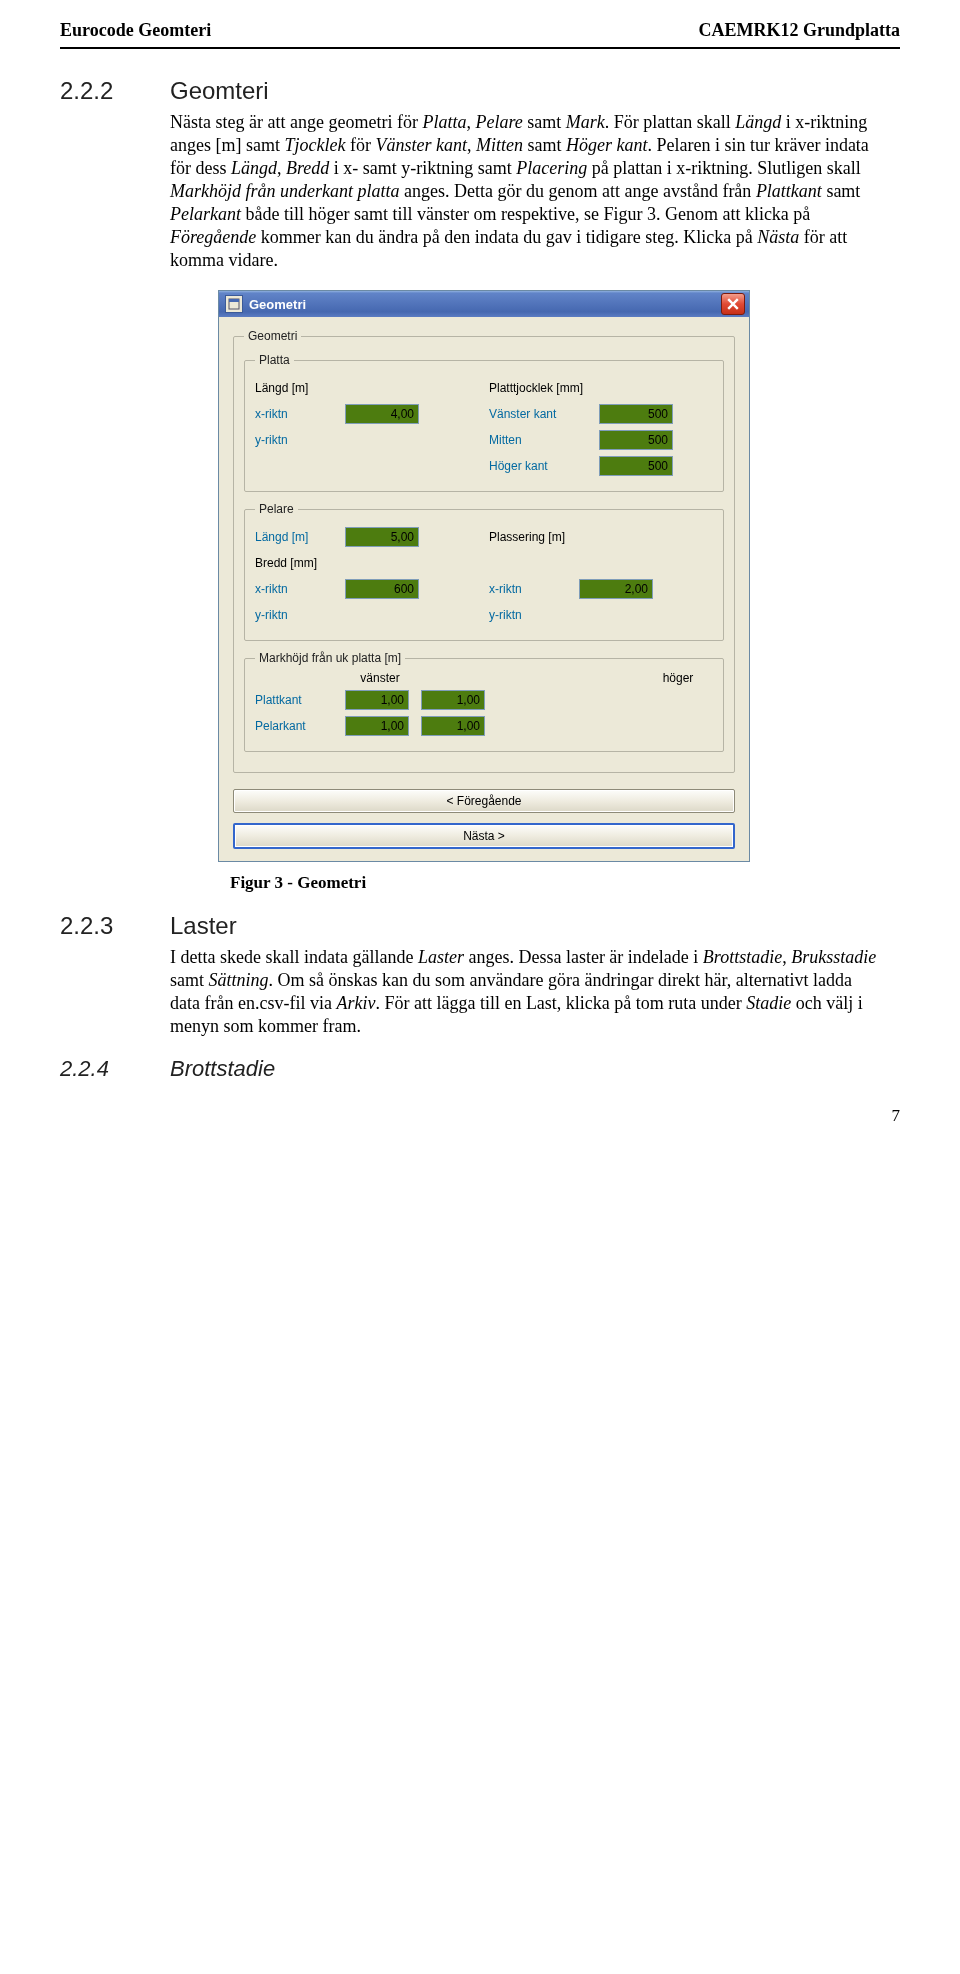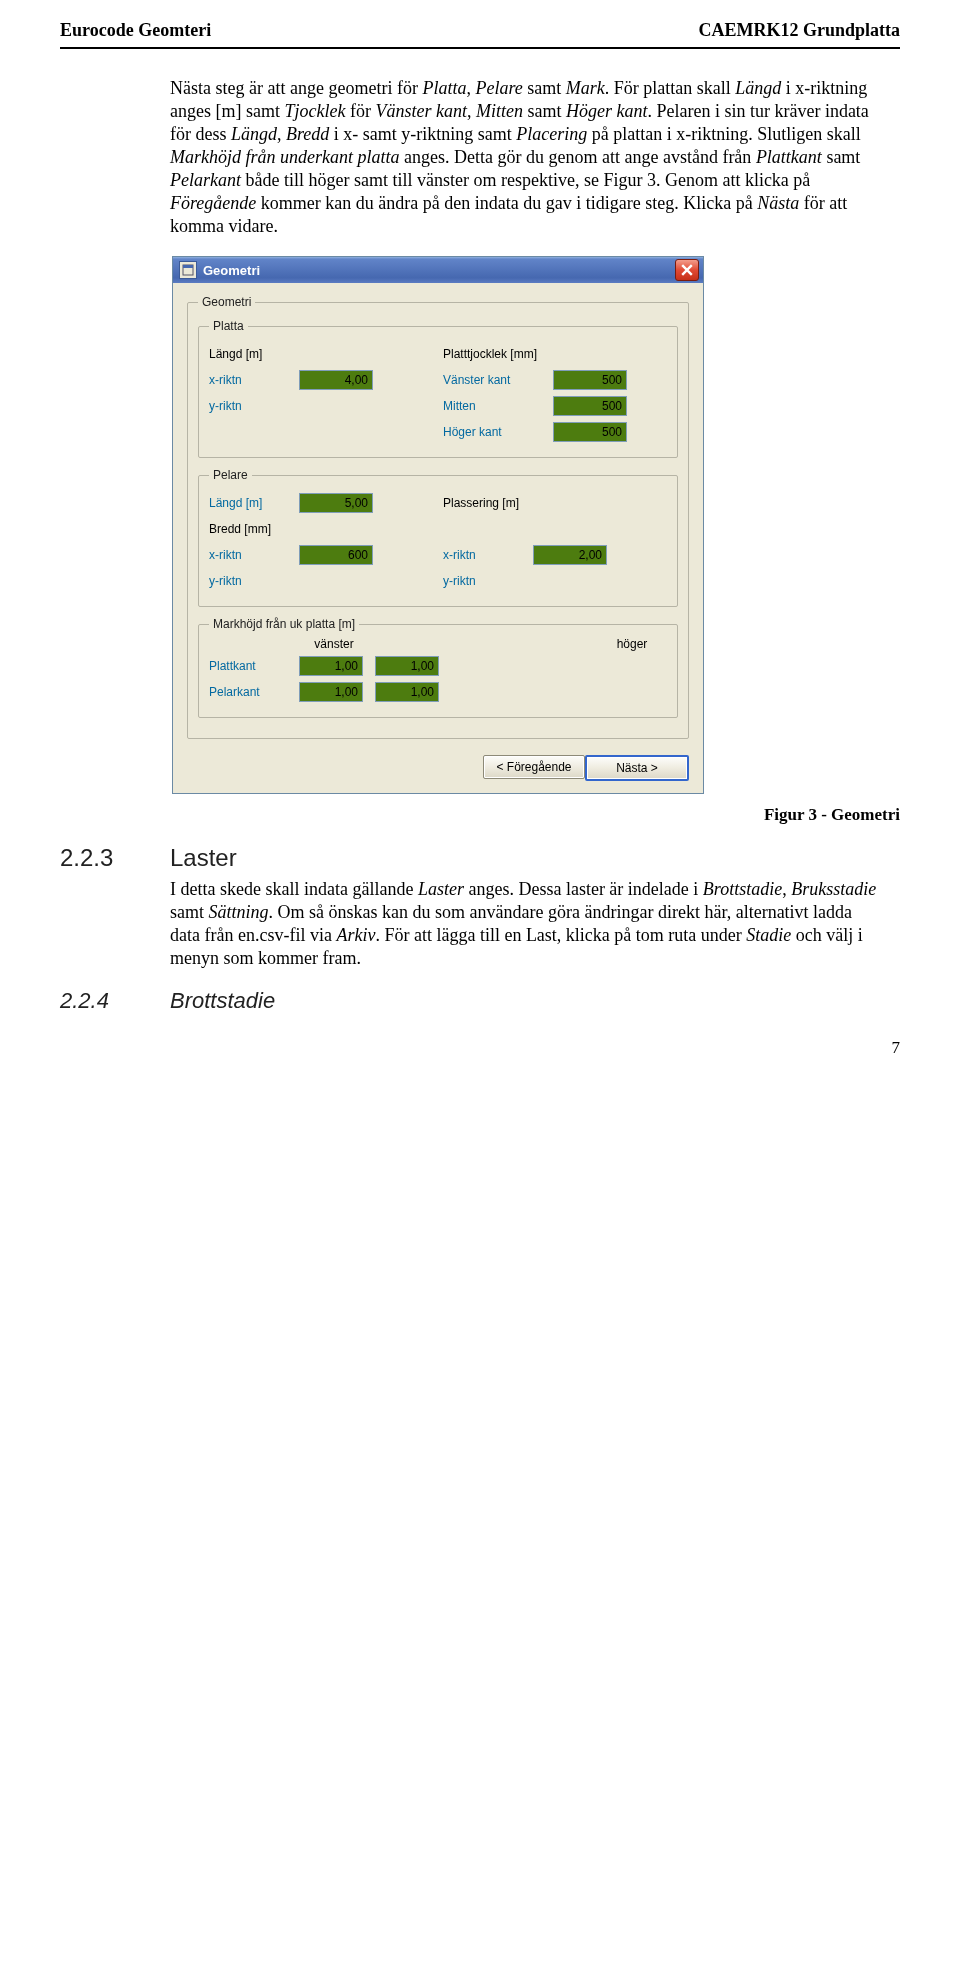--- a/index.html
+++ b/index.html
@@ -53,32 +53,31 @@
     margin-left: 110px;
     margin-bottom: 18px;
     line-height: 1.28;
     max-width: 710px;
   }
   .body-block.caption {
     font-weight: bold;
     font-size: 17px;
     margin-top: 10px;
     margin-left: 170px;
-    text-align: right;
   }
   .ital { font-style: italic; }
   .page-num {
     text-align: right;
     font-size: 17px;
     margin-top: 24px;
   }
 
   
   .dlg-wrap {
-    margin-left: 64px;
+    margin-left: 110px;
     margin-top: 6px;
     margin-bottom: 10px;
     padding-left: 48px;
   }
   .dlg {
     width: 530px;
     background: #ece9d8;
     border: 1px solid #6b8aa4;
     font-family: Tahoma, Arial, sans-serif;
     font-size: 12px;
@@ -146,22 +145,23 @@
   .tf.small { width: 54px; }
   .two-col {
     display: flex;
     gap: 10px;
   }
   .two-col > div { flex: 1; }
 
   .btn-row {
     display: flex;
     justify-content: flex-end;
-    gap: 0;
+    gap: 10px;
     padding-top: 6px;
+    flex-direction: column;
   }
   .btn {
     min-width: 100px;
     height: 22px;
     background: linear-gradient(180deg, #fdfdfb 0%, #efece0 50%, #dcd8c7 100%);
     border: 1px solid #8d8a78;
     display: flex; align-items: center; justify-content: center;
     font-size: 12px;
     border-radius: 2px;
     box-shadow: inset 0 0 0 1px #fff;
@@ -174,20 +174,24 @@
 </head>
 <body>
 
 <div class="page">
   <div class="header-row">
     <span>Eurocode Geomteri</span>
     <span>CAEMRK12 Grundplatta</span>
   </div>
   <div class="header-rule"></div>
 
+  <div class="sec-row">
+    <div class="sec-num">2.2.2</div>
+    <div class="sec-title">Geomteri</div>
+  </div>
 
   <div class="body-block">
     <span>Nästa steg är att ange geometri för </span><span class="ital">Platta</span><span>, </span><span class="ital">Pelare</span><span> samt </span><span class="ital">Mark</span><span>. För plattan skall </span><span class="ital">Längd</span><span> i x-riktning anges [m] samt </span><span class="ital">Tjocklek</span><span> för </span><span class="ital">Vänster kant</span><span>, </span><span class="ital">Mitten</span><span> samt </span><span class="ital">Höger kant</span><span>. Pelaren i sin tur kräver indata för dess </span><span class="ital">Längd</span><span>, </span><span class="ital">Bredd</span><span> i x- samt y-riktning samt </span><span class="ital">Placering</span><span> på plattan i x-riktning. Slutligen skall </span><span class="ital">Markhöjd från underkant platta</span><span> anges. Detta gör du genom att ange avstånd från </span><span class="ital">Plattkant</span><span> samt </span><span class="ital">Pelarkant</span><span> både till höger samt till vänster om respektive, se Figur 3. Genom att klicka på </span><span class="ital">Föregående</span><span> kommer kan du ändra på den indata du gav i tidigare steg. Klicka på </span><span class="ital">Nästa</span><span> för att komma vidare.</span>
   </div>
 
   <div class="dlg-wrap">
     <div class="dlg">
       <div class="dlg-titlebar">
         <span class="icon-box">
           <svg class="ico" viewBox="0 0 12 12">

